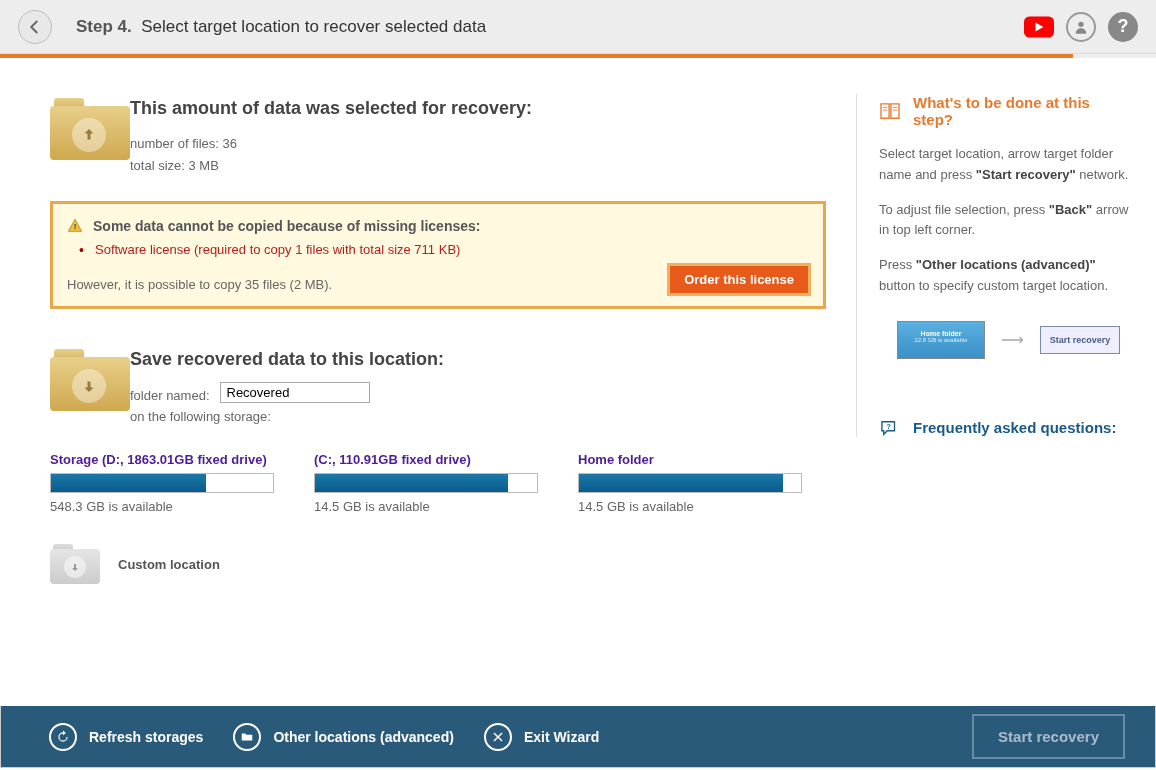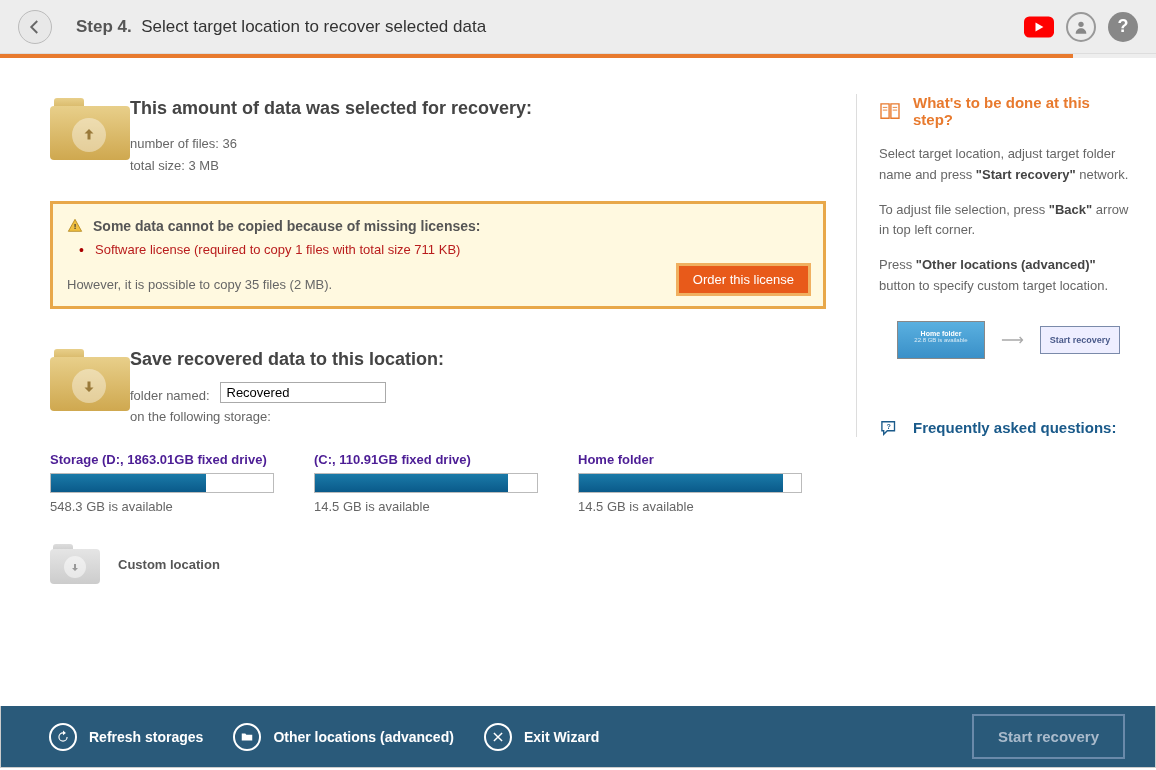--- a/index.html
+++ b/index.html
@@ -36,25 +36,25 @@
 .folder-icon.small .circ { top: 12px; left: 14px; width: 22px; height: 22px; }
 .summary-txt h2 { font-size: 18px; font-weight: bold; color: #444; margin-bottom: 14px; }
 .summary-txt p { color: #666; line-height: 1.7; }
 .warn-box { background: #fff9e0; border: 3px solid #e8a84a; padding: 14px 18px 14px 14px; position: relative; margin-bottom: 40px; }
 .warn-box .title { font-weight: bold; color: #555; font-size: 14px; display: flex; align-items: center; gap: 10px; margin-bottom: 8px; }
 .warn-box .title svg { width: 16px; height: 16px; }
 .warn-box ul { list-style: none; padding-left: 28px; margin-bottom: 20px; }
 .warn-box ul li { color: #b91c1c; position: relative; }
 .warn-box ul li::before { content: "•"; color: #a00; position: absolute; left: -16px; font-size: 14px; }
 .warn-box .however { color: #666; }
-.order-btn { position: absolute; right: 12px; bottom: 10px; background: #e85a1a; color: #fff; border: 3px solid #f0b060; padding: 6px 14px; font-weight: normal; font-size: 13px; cursor: pointer; }
+.order-btn { position: absolute; right: 12px; bottom: 10px; background: #e85a1a; color: #fff; border: 3px solid #f0b060; padding: 6px 14px; font-weight: bold; font-size: 13px; cursor: pointer; }
 .save-section h2 { font-size: 18px; font-weight: bold; color: #444; margin-bottom: 12px; }
 .save-section .row { display: flex; align-items: flex-end; gap: 10px; margin-bottom: 6px; }
 .save-section label { color: #666; }
-.save-section input { border: 1px solid #aaa; padding: 2px 6px; font-size: 13px; width: 166px; }
+.save-section input { border: 1px solid #aaa; padding: 2px 6px; font-size: 13px; width: 150px; }
 .save-section .sub { color: #666; }
 .storages { display: flex; gap: 40px; margin-top: 28px; flex-wrap: wrap; }
 .storage { width: 224px; cursor: pointer; }
 .storage .name { font-size: 13px; color: #4c1d95; font-weight: bold; margin-bottom: 6px; white-space: nowrap; }
 .storage .bar { height: 20px; background: #fff; border: 1px solid #bbb; position: relative; }
 .storage .bar .fill { height: 100%; background: linear-gradient(#1a7aa8,#0a5a8a); }
 .storage .avail { color: #666; margin-top: 6px; }
 .custom-loc { display: flex; align-items: center; gap: 18px; margin-top: 30px; cursor: pointer; }
 .custom-loc .txt { color: #555; font-weight: bold; }
 .side-divider { border-left: 1px solid #ddd; padding-left: 22px; }
@@ -214,21 +214,21 @@
       <h3>
         <svg viewBox="0 0 24 20">
             <path d="M2 2h9v16H2zM13 2h9v16h-9z" fill="none" stroke="#e87a2e" stroke-width="1.5"></path>
             <line x1="4" y1="6" x2="9" y2="6" stroke="#e87a2e"></line>
             <line x1="4" y1="9" x2="9" y2="9" stroke="#e87a2e"></line>
             <line x1="15" y1="6" x2="20" y2="6" stroke="#e87a2e"></line>
             <line x1="15" y1="9" x2="20" y2="9" stroke="#e87a2e"></line>
           </svg>
         <span>What's to be done at this step?</span>
       </h3>
-      <p><span>Select target location, adjust target folder name and press </span><b>"Start recovery"</b><span> network.</span></p>
+      <p><span>Select target location, arrow target folder name and press </span><b>"Start recovery"</b><span> network.</span></p>
       <p><span>To adjust file selection, press </span><b>"Back"</b><span> arrow in top left corner.</span></p>
       <p><span>Press </span><b>"Other locations (advanced)"</b><span> button to specify custom target location.</span></p>
 
       <div class="side-image">
         <div class="thumb">
           <b>Home folder</b><div class="sz">22.8 GB is available</div>
         </div>
         <div class="arrow">⟶</div>
         <div class="startbtn">Start recovery</div>
       </div>

